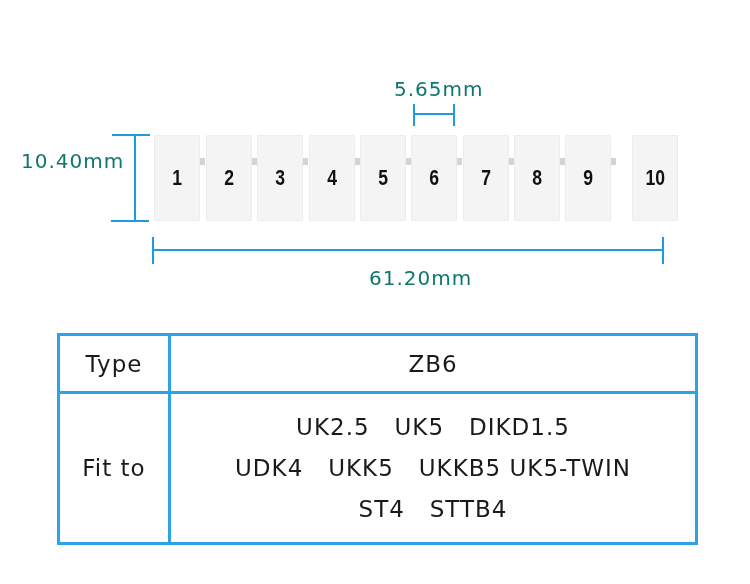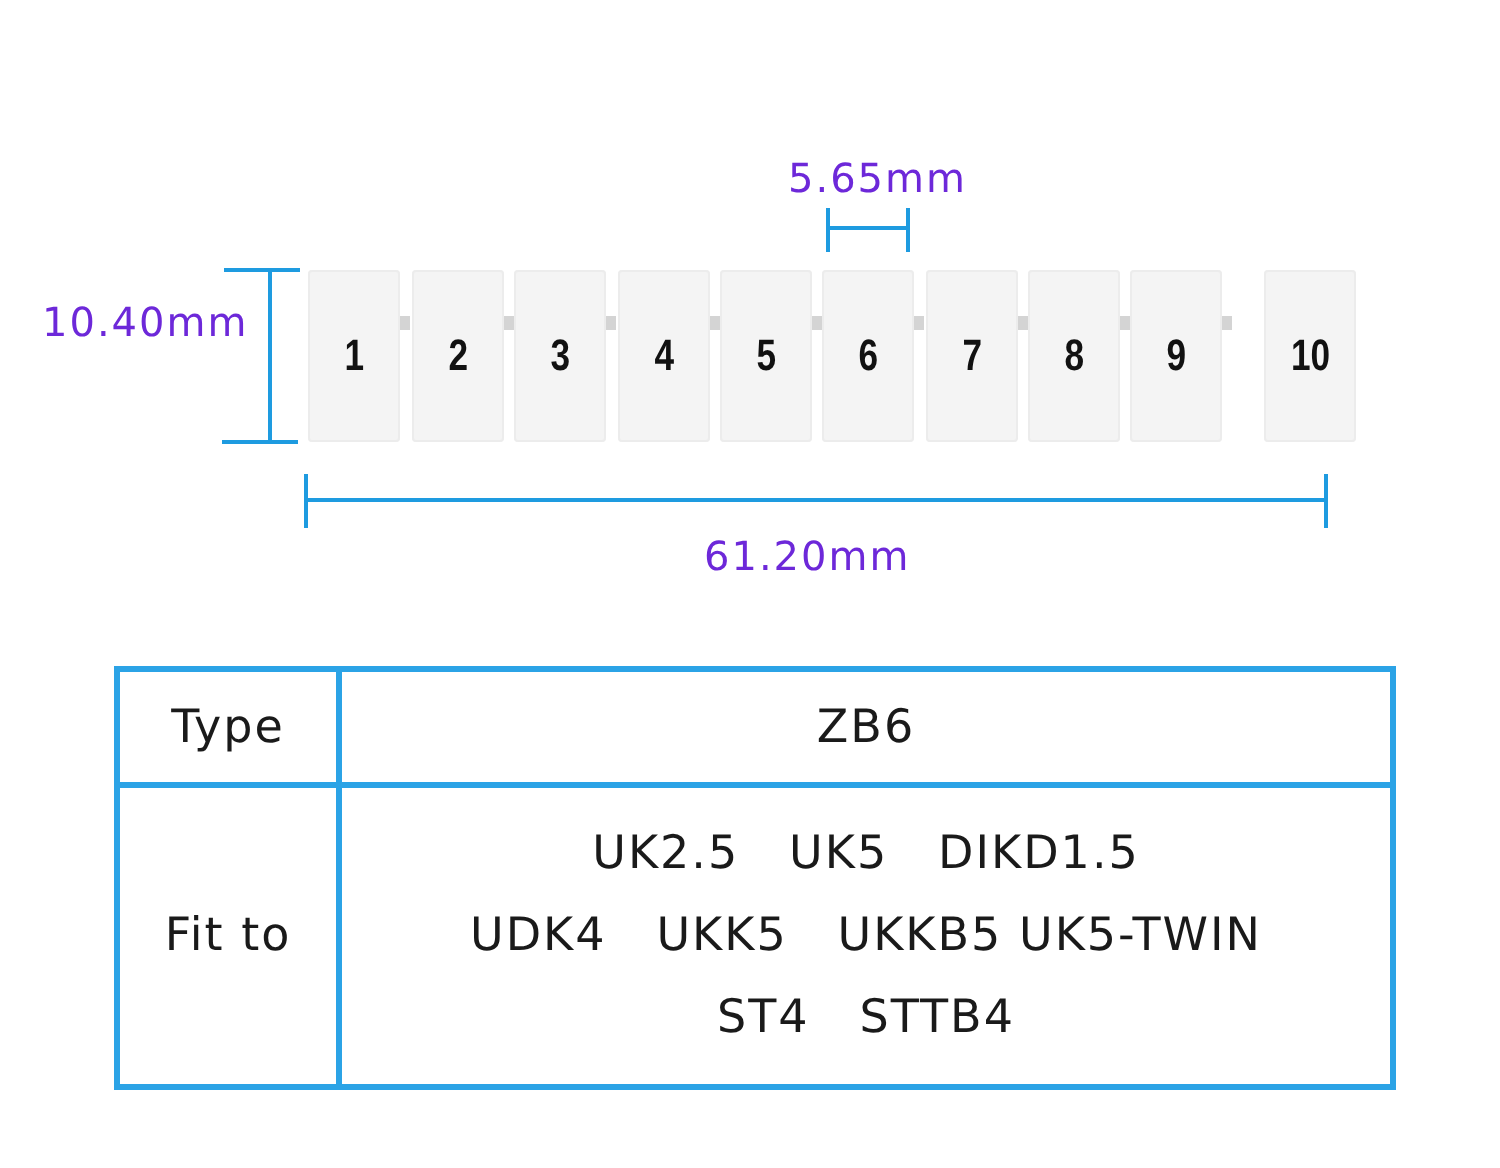--- a/index.html
+++ b/index.html
@@ -1,19 +1,19 @@
 <!DOCTYPE html>
 <html><head>
 <meta charset="utf-8">
 <style>
   html,body{margin:0;padding:0;background:#ffffff;}
   body{width:750px;height:584px;position:relative;overflow:hidden;font-family:"DejaVu Sans","Liberation Sans",sans-serif;color:#222;}
   .abs{position:absolute;}
   .blue{background:#1e9be0;}
-  .dim-label{font-size:20px;letter-spacing:1px;color:#6d28d9;}
+  .dim-label{font-size:20px;letter-spacing:1px;color:#0f766e;}
   .tile{position:absolute;top:135px;width:46px;height:86px;background:#f4f4f4;border-radius:2px;
         display:flex;align-items:center;justify-content:center;box-shadow:inset 0 0 0 1px #ececec;}
   .tile span{font-family:"Liberation Sans",sans-serif;font-weight:bold;font-size:22px;color:#111;transform:scaleX(0.8);display:inline-block;}
   .nub{position:absolute;top:158px;width:5px;height:7px;background:#d4d4d4;}
   table.spec{position:absolute;left:57px;top:333px;width:641px;height:212px;border-collapse:collapse;}
   table.spec td{border:3px solid #2ba3e6;font-size:23px;color:#1a1a1a;letter-spacing:1px;text-align:center;padding:0;}
   td.head{width:108px;}
   .fit-line{line-height:41px;white-space:pre;}
 </style>
 </head>
@@ -67,21 +67,21 @@
   <div class="nub" style="left:406px;"></div>
   <div class="nub" style="left:457px;"></div>
   <div class="nub" style="left:509px;"></div>
   <div class="nub" style="left:560px;"></div>
   <div class="nub" style="left:611px;"></div>
 </div>
 
 <div class="abs blue" style="left:153px;top:249px;width:511px;height:2px;"></div>
 <div class="abs blue" style="left:152px;top:237px;width:2px;height:27px;"></div>
 <div class="abs blue" style="left:662px;top:237px;width:2px;height:27px;"></div>
-<div class="abs dim-label" style="left:352px;top:266px;">61.20mm</div>
+<div class="abs dim-label" style="left:369px;top:266px;">61.20mm</div>
 
 <table class="spec">
   <tbody>
       <tr style="height:58px;">
     <td class="head">Type</td>
     <td>ZB6</td>
   </tr>
   <tr>
     <td class="head">Fit to</td>
     <td>

